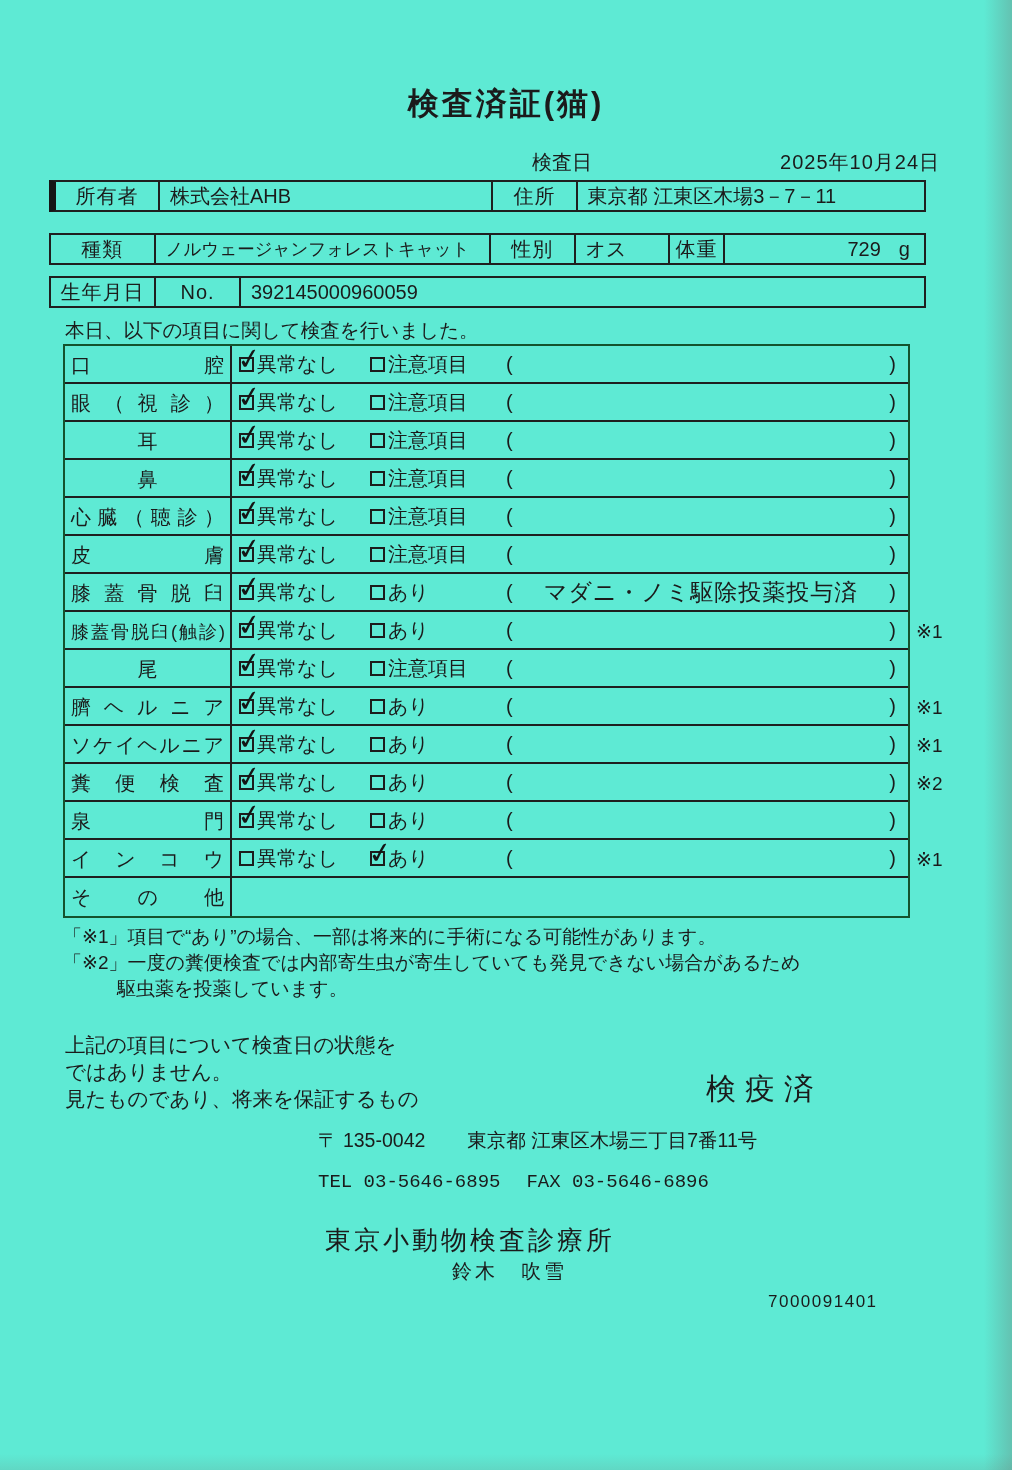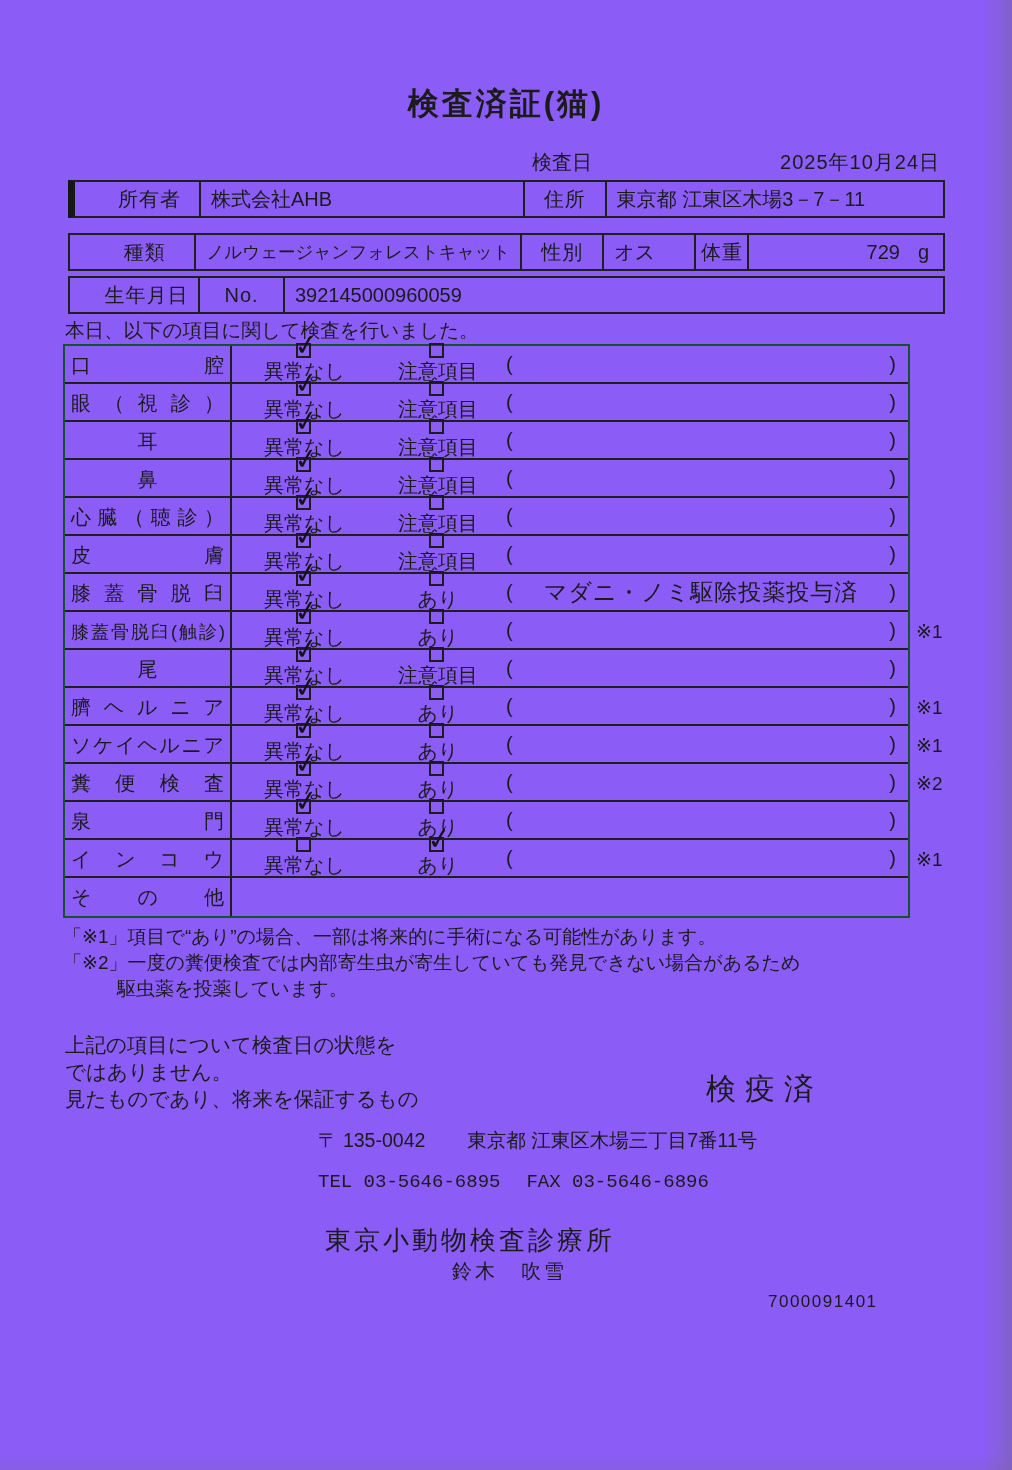--- a/index.html
+++ b/index.html
@@ -1,31 +1,31 @@
 <!DOCTYPE html>
 <html><head>
 <meta charset="utf-8">
 <style>
   * { margin:0; padding:0; box-sizing:border-box; }
   html,body { width:1012px; height:1470px; }
   body { background:#e9e8e4; font-family:"Liberation Sans","DejaVu Sans",sans-serif; color:#1b1b1b; }
-  .page { position:relative; width:1012px; height:1470px; background:#8b5cf6; overflow:hidden; }
+  .page { position:relative; width:1012px; height:1470px; background:#5eead4; overflow:hidden; }
   .page::after { content:""; position:absolute; top:0; right:0; width:28px; height:100%;
     background:linear-gradient(to right, rgba(110,110,104,0), rgba(110,110,104,0.32)); pointer-events:none; }
   .page::before { content:""; position:absolute; left:0; bottom:0; width:100%; height:16px;
     background:linear-gradient(to bottom, rgba(110,110,104,0), rgba(110,110,104,0.15)); pointer-events:none; }
 
   .title { position:absolute; top:83px; left:0; width:100%; text-align:center;
     font-size:31px; font-weight:600; letter-spacing:3px; }
 
   .date-line { position:absolute; top:149px; left:63px; width:877px; display:flex; font-size:20px; }
   .date-line .lab { margin-left:469px; }
   .date-line .val { margin-left:auto; letter-spacing:1px; }
 
-  .t { position:absolute; left:68px; width:877px; height:38px; display:flex; border:2px solid #1f1f1f;padding-left:25px; }
+  .t { position:absolute; left:49px; width:877px; height:32px; display:flex; border:2px solid #1f1f1f; }
   .t1 { top:180px; border-left:7px solid #161616; }
   .t2 { top:233px; }
   .t3 { top:276px; }
   .tc { height:100%; display:flex; align-items:center; font-size:20px; border-right:2px solid #1f1f1f; }
   .tc:last-child { border-right:none; }
   .tc.lab { justify-content:center; letter-spacing:1px; }
   .tc.val { padding-left:10px; }
   .w105{width:105px;} .w337{width:337px;} .w85{width:85px;} .w350{width:350px;}
   .w95{width:95px;} .w55{width:55px;} .w200{width:200px;}
   .breed { font-size:17.5px;text-align:center; }
@@ -35,21 +35,21 @@
   .intro { position:absolute; top:317px; left:65px; font-size:19.5px; }
 
   .chk { position:absolute; top:344px; left:63px; width:847px; border:2px solid #14532d; }
   .crow { position:relative; display:flex; height:38px; }
   .crow:not(:last-child) { border-bottom:2px solid #1f1f1f; }
   .clabel { width:167px; border-right:2px solid #1f1f1f; font-size:20px; padding:6px 6px 0 6px;
     text-align:justify; text-align-last:justify; overflow:hidden; white-space:nowrap; }
   .clabel.c { text-align:center; text-align-last:center; }
   .clabel.sm { font-size:18px; letter-spacing:-1px; padding-top:8px; }
   .ccontent { flex:1; display:flex; align-items:center; }
-  .copt { display:flex; align-items:center;flex-direction:column; }
+  .copt { display:flex; align-items:center; }
   .copt1 { width:138px; padding-left:7px; }
   .copt2 { width:136px; }
   .cb { position:relative; width:15px; height:15px; border:2px solid #1c1c1c; flex:0 0 auto; margin-right:3px; }
   .cb.checked::after { content:"✓"; position:absolute; left:-4px; top:-17px; font-size:29px; font-weight:600;
     color:#141414; transform:rotate(-8deg); font-family:"DejaVu Sans",sans-serif; }
   .clab { font-size:20px; }
   .cparen { flex:1; display:flex; align-items:center; font-size:20px; padding-right:12px; }
   .cfind { flex:1; text-align:center; font-size:23px; letter-spacing:1px; }
   .cmark { position:absolute; left:851px; top:8px; font-size:19px; white-space:nowrap; }
 

